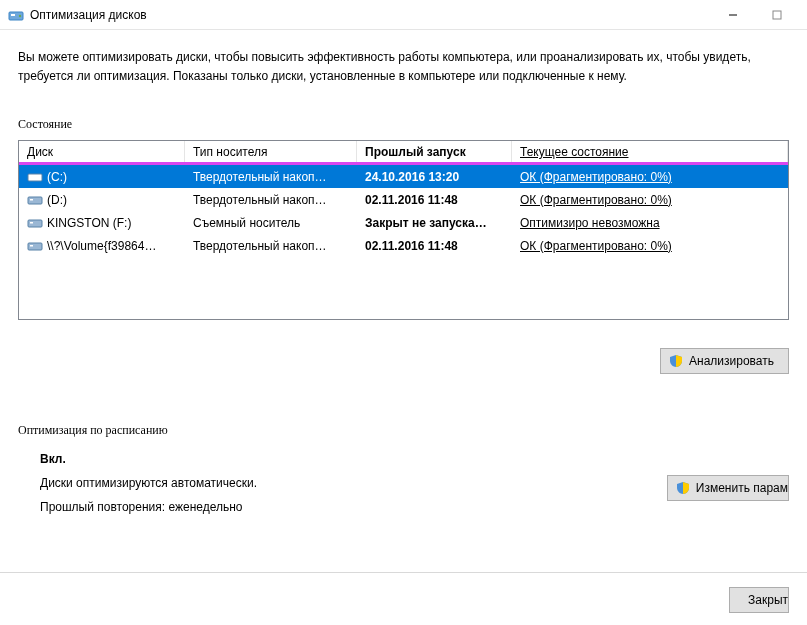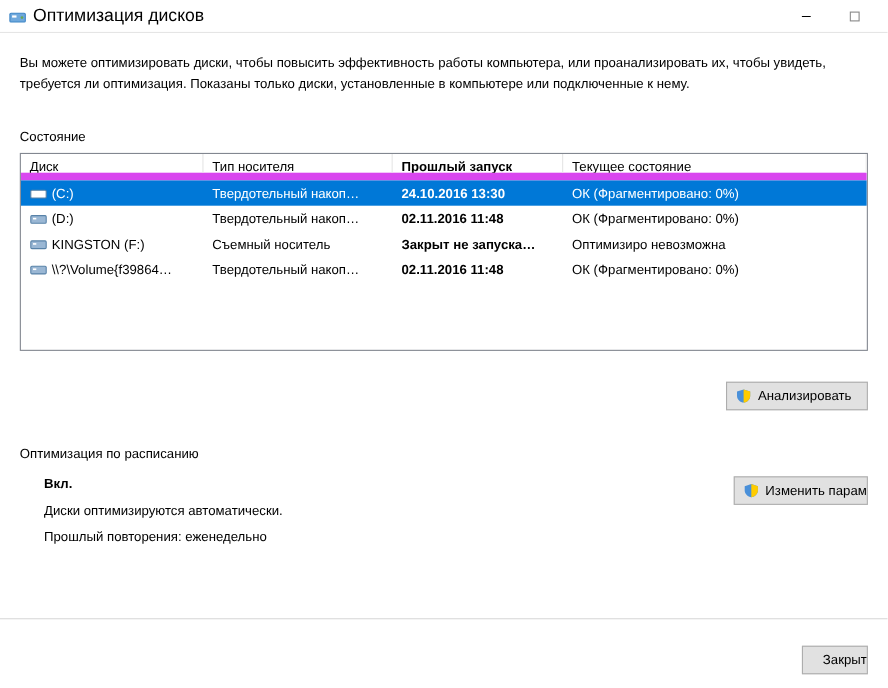--- a/index.html
+++ b/index.html
@@ -20,21 +20,21 @@
       padding: 0 8px;
       border-bottom: 1px solid #e5e5e5;
     }
     .titlebar .app-icon {
       width: 16px; height: 16px;
       margin-right: 6px;
       display: inline-flex;
       align-items: center;
       justify-content: center;
     }
-    .titlebar .title { font-size: 16px; }
+    .titlebar .title { font-size: 12px; }
     .win-controls {
       margin-left: auto;
       display: flex;
       gap: 0;
     }
     .win-btn {
       width: 44px; height: 28px;
       display: flex; align-items: center; justify-content: center;
       font-size: 11px;
       color: #333;
@@ -45,32 +45,33 @@
     .intro {
       font-size: 12px;
       line-height: 1.55;
       color: #000;
       margin-bottom: 32px;
     }
     .group-caption {
       font-size: 12px;
       margin-bottom: 8px;
       color: #000;
+      font-family: Liberation Serif, serif;
     }
     .listview {
       border: 1px solid #828790;
       width: 100%;
       height: 180px;
       background: #fff;
       overflow: hidden;
     }
     .lv-header {
       display: flex;
       height: 24px;
-      border-bottom: 7px solid #d946ef;
+      border-bottom: 3px solid #d946ef;
       background: #fff;
     }
     .lv-header .col {
       padding: 4px 8px;
       border-right: 1px solid #e5e5e5;
       font-size: 12px;
       color: #000;
       white-space: nowrap;
       overflow: hidden;
     }
@@ -86,21 +87,21 @@
     .lv-body .cell {
       padding: 3px 8px;
       font-size: 12px;
       white-space: nowrap;
       overflow: hidden;
       text-overflow: ellipsis;
     }
     .col-disk   { width: 166px; }
     .col-type   { width: 172px; }
     .col-last   { width: 155px; font-weight: bold; }
-    .col-status { flex: 1; }
+    .col-status { flex: 1; text-decoration: underline; }
     .drive-icon {
       display: inline-block;
       width: 16px; height: 12px;
       margin-right: 4px;
       vertical-align: -2px;
     }
     .row.selected .drive-icon svg rect.body { fill:#fff; }
     .actions {
       display: flex;
       justify-content: flex-end;
@@ -118,36 +119,36 @@
       font-size: 12px;
       color: #000;
       cursor: pointer;
     }
     .btn.plain { padding: 0 18px; }
     .shield {
       width: 14px; height: 14px;
       display: inline-block;
     }
     .schedule-section {
-      margin-top: 32px;
+      margin-top: 49px;
     }
     .schedule-body {
       margin-top: 14px;
       display: flex;
-      align-items: flex-start;
+      align-items: center;
     }
     .schedule-text { padding-left: 22px; }
     .schedule-text .bold { font-weight: 600; margin-bottom: 10px; }
     .schedule-text p { margin-bottom: 10px; }
     .change-btn-wrap { margin-left: auto; }
     .bottom-bar {
       position: absolute;
       left: 0; right: 0; bottom: 0;
       border-top: 1px solid #d9d9d9;
-      padding: 24px 18px 12px 0;
+      padding: 14px 18px 12px 0;
       display: flex;
       justify-content: flex-end;
       background: #fff;
     }
     .cutoff { overflow: hidden; }
   </style>
 </head>
 <body>
 
 <div class="titlebar">
@@ -185,21 +186,21 @@
       <div class="col col-last">Прошлый запуск</div>
       <div class="col col-status">Текущее состояние</div>
     </div>
     <div class="lv-body" id="lv-body">
         <div class="row selected">
           <div class="cell col-disk"><span class="drive-icon"><svg width="16" height="12" viewBox="0 0 16 12">
                 <rect class="body" x="1" y="3" width="14" height="7" rx="1" fill="#9ab7d4" stroke="#5882a8"></rect>
                 <rect x="3" y="5" width="3" height="1.5" fill="#fff"></rect>
               </svg></span>(C:)</div>
           <div class="cell col-type">Твердотельный накоп…</div>
-          <div class="cell col-last">24.10.2016 13:30</div>
+          <div class="cell col-last">24.10.2016 13:20</div>
           <div class="cell col-status">ОК (Фрагментировано: 0%)</div>
         </div>
         <div class="row">
           <div class="cell col-disk"><span class="drive-icon"><svg width="16" height="12" viewBox="0 0 16 12">
                 <rect class="body" x="1" y="3" width="14" height="7" rx="1" fill="#9ab7d4" stroke="#5882a8"></rect>
                 <rect x="3" y="5" width="3" height="1.5" fill="#fff"></rect>
               </svg></span>(D:)</div>
           <div class="cell col-type">Твердотельный накоп…</div>
           <div class="cell col-last">02.11.2016 11:48</div>
           <div class="cell col-status">ОК (Фрагментировано: 0%)</div>

